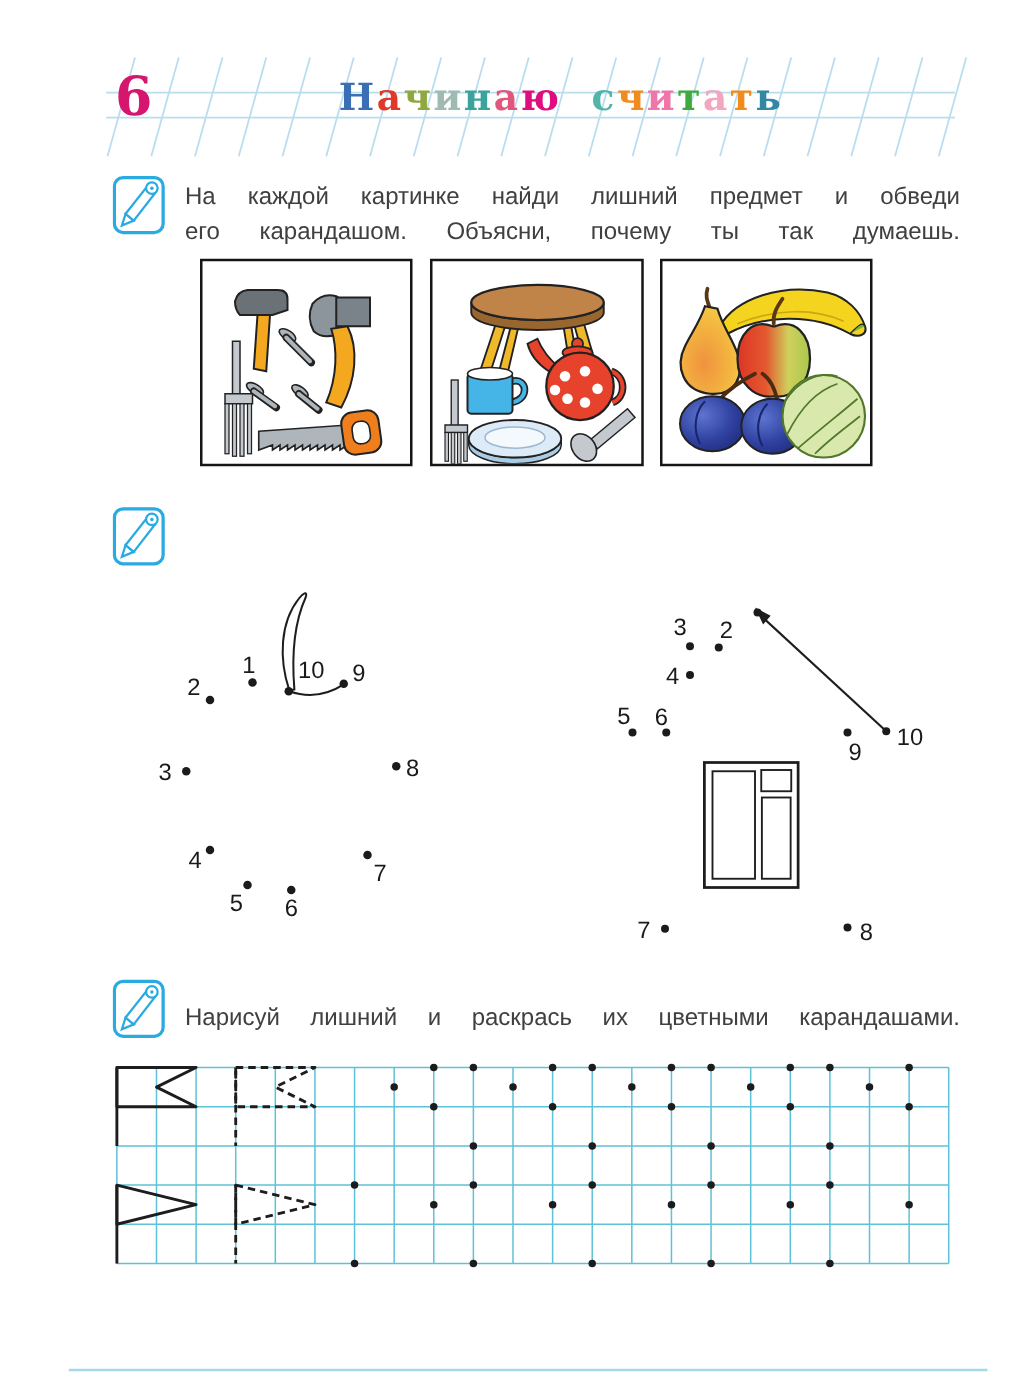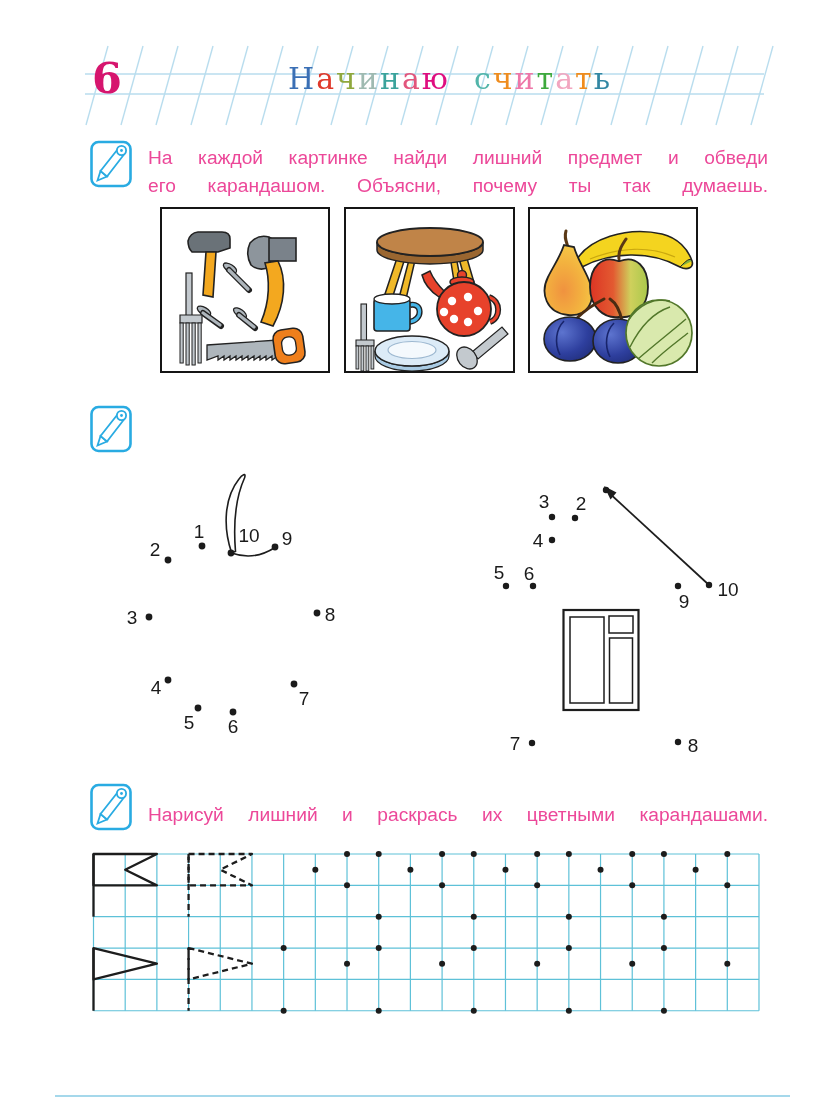--- a/index.html
+++ b/index.html
@@ -4,27 +4,27 @@
 <style>
   html,body{margin:0;padding:0;background:#ffffff;}
   #page{position:relative;width:820px;height:1106px;background:#ffffff;overflow:hidden;
         font-family:"Liberation Sans",sans-serif;color:#333;}
   svg{display:block;}
   .abs{position:absolute;}
 
   
   #page-number{position:absolute;left:92px;top:56px;font-family:"DejaVu Serif",serif;
                font-weight:bold;font-size:43px;line-height:44px;}
-  #title{position:absolute;left:288px;top:63px;font-family:"DejaVu Serif",serif;
-         font-weight:normal;font-size:30px;line-height:32px;letter-spacing:2px;white-space:nowrap;}
+  #title{position:absolute;left:271px;top:63px;font-family:"DejaVu Serif",serif;
+         font-weight:bold;font-size:30px;line-height:32px;letter-spacing:2px;white-space:nowrap;}
   #title .sp{display:inline-block;width:24px;}
 
   
   .task-icon{position:absolute;width:42px;height:48px;}
-  .task-text{position:absolute;left:148px;width:620px;font-size:19.2px;line-height:28px;color:#ec4899;}
+  .task-text{position:absolute;left:148px;width:620px;font-size:19.2px;line-height:28px;color:#404040;}
   .jline{text-align:justify;text-align-last:justify;}
   .nline{text-align:left;}
 
   
   .pic-box{position:absolute;top:207px;width:170px;height:166px;border:2px solid #151515;
            background:#fff;box-sizing:border-box;}
 
   #bottom-rule{position:absolute;left:55px;top:1095px;width:735px;height:2px;background:#a5d8eb;}
 </style>
 </head>

